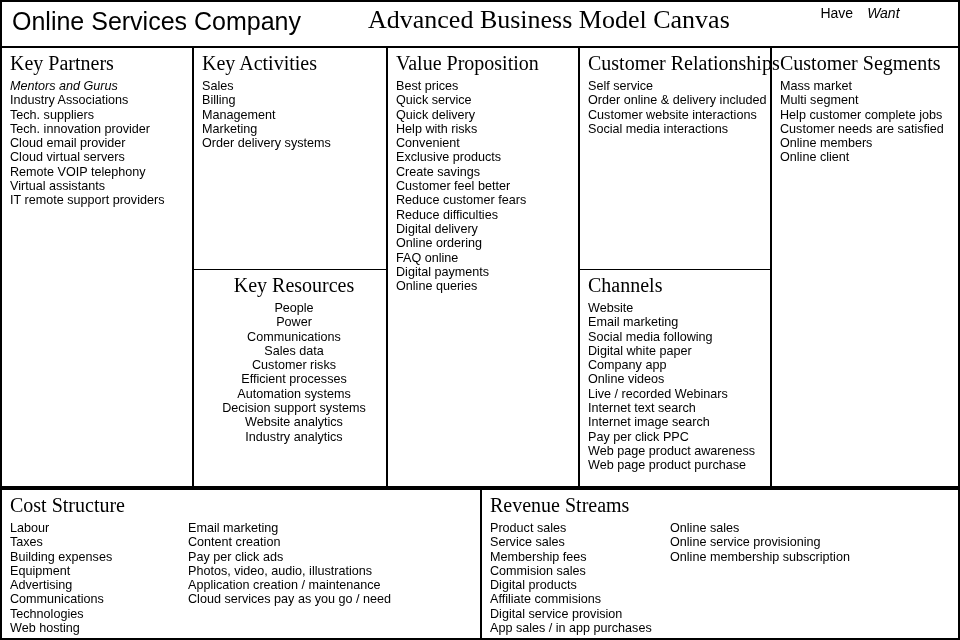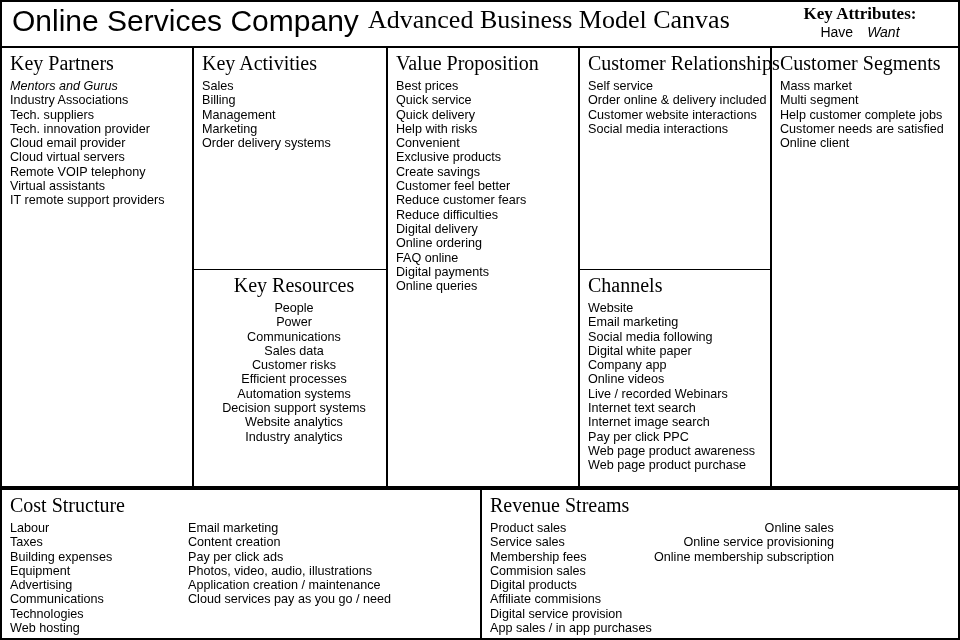--- a/index.html
+++ b/index.html
@@ -33,21 +33,21 @@
     box-sizing: border-box;
     border-left: 2px solid #000;
     border-right: 2px solid #000;
     border-top: 2px solid #000;
   }
   .company-title {
     position: absolute;
     left: 10px;
     top: 2px;
     font-family: "Liberation Sans", sans-serif;
-    font-size: 30px;
+    font-size: 25px;
     line-height: 34px;
     letter-spacing: 0px;
     white-space: nowrap;
   }
   .canvas-title {
     position: absolute;
     left: 366px;
     top: 1px;
     font-family: "Liberation Serif", serif;
     font-size: 26px;
@@ -156,32 +156,31 @@
   .list-primary {
     position: absolute;
     left: 0;
     top: 0;
   }
   .list-secondary {
     position: absolute;
     top: 0;
   }
   .cost-secondary { left: 178px; }
-  .rev-secondary  { left: 164px; text-align: right; }
+  .rev-secondary  { left: 180px; }
 </style>
 </head>
 <body>
 
 <div class="canvas">
 
   <div class="header">
     <div class="company-title">Online Services Company</div>
     <div class="canvas-title">Advanced Business Model Canvas</div>
     <div class="attr-block">
-      <div class="attr-title">Key Attributes:</div>
       <div class="attr-row">
         <span class="attr-have">Have</span><span class="attr-want">Want</span>
       </div>
     </div>
   </div>
 
   <div class="upper">
 
     <div class="col col-kp">
       <div class="cell cell-top">
@@ -281,20 +280,21 @@
     </div>
 
     <div class="col col-cs">
       <div class="cell cell-top">
         <div class="sec-title">Customer Segments</div>
         <ul class="item-list">
             <li>Mass market</li>
             <li>Multi segment</li>
             <li>Help customer complete jobs</li>
             <li>Customer needs are satisfied</li>
+            <li>Online members</li>
             <li>Online client</li>
           </ul>
       </div>
     </div>
 
   </div>
 
   <div class="lower">
 
     <div class="lcol lcol-cost">

